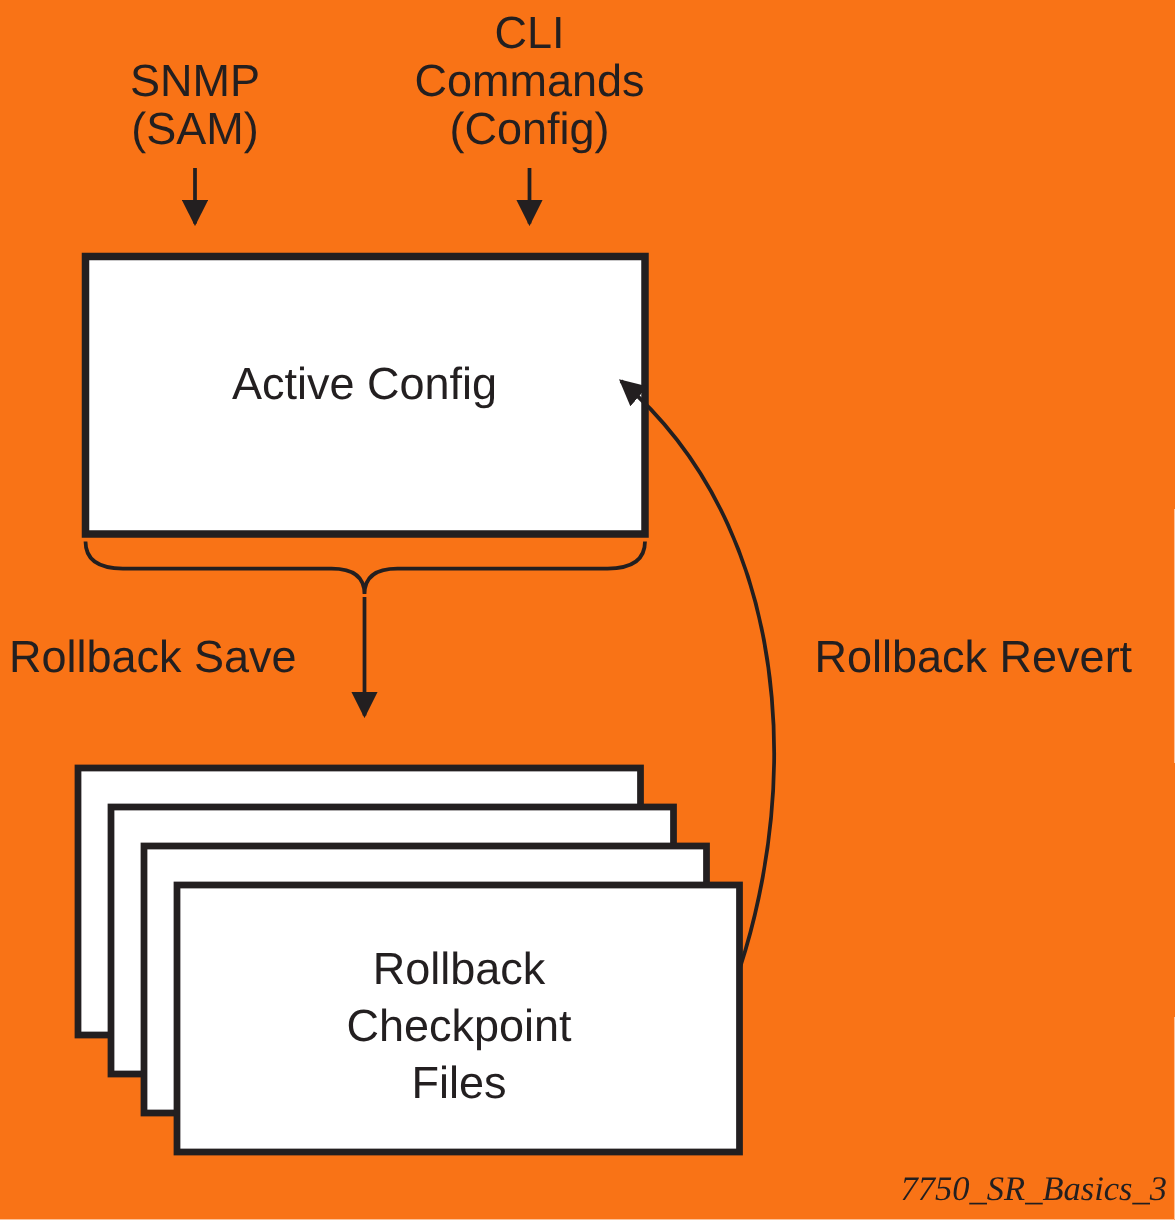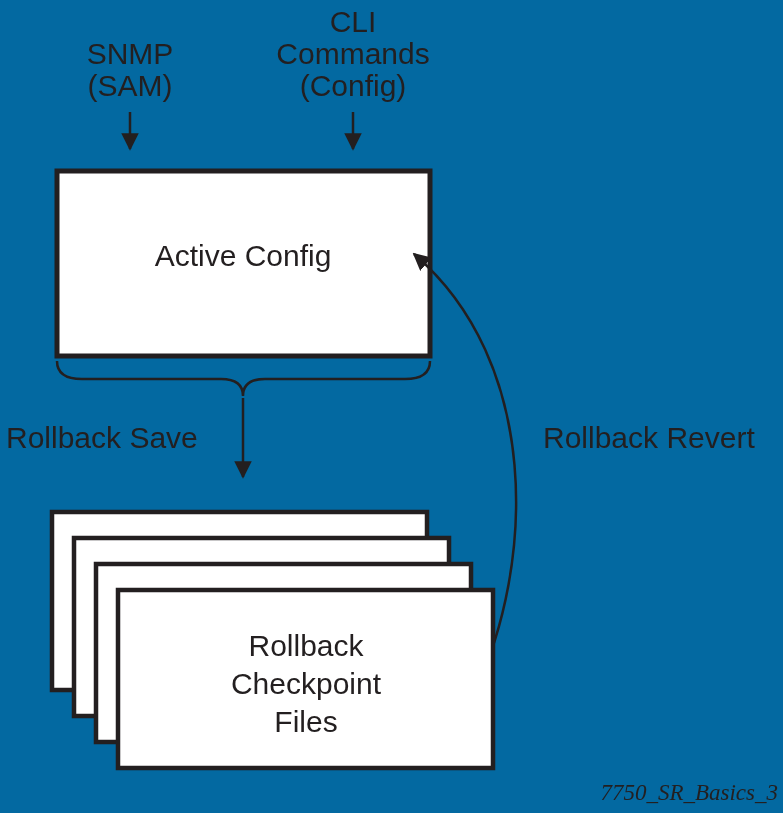--- a/index.html
+++ b/index.html
@@ -4,21 +4,21 @@
 <style>
   html, body {
     margin: 0;
     padding: 0;
     background: #ffffff;
   }
   .stage {
     position: relative;
     width: 783px;
     height: 813px;
-    background: #0369a1;
+    background: #f97316;
     overflow: hidden;
   }
   svg {
     display: block;
   }
   .lbl {
     font-family: "Liberation Sans", "DejaVu Sans", sans-serif;
     font-size: 30px;
     fill: #231f20;
   }

